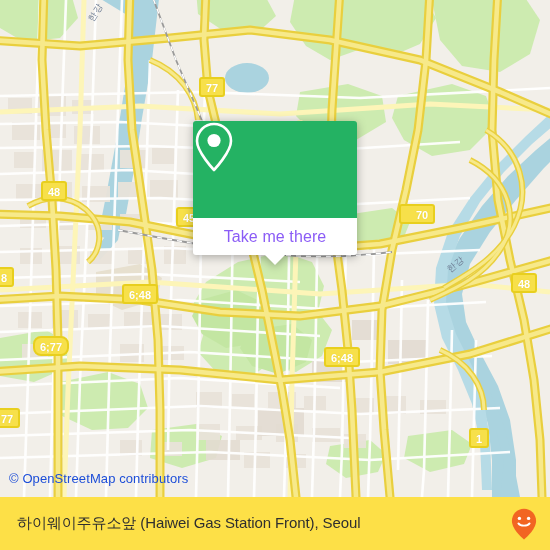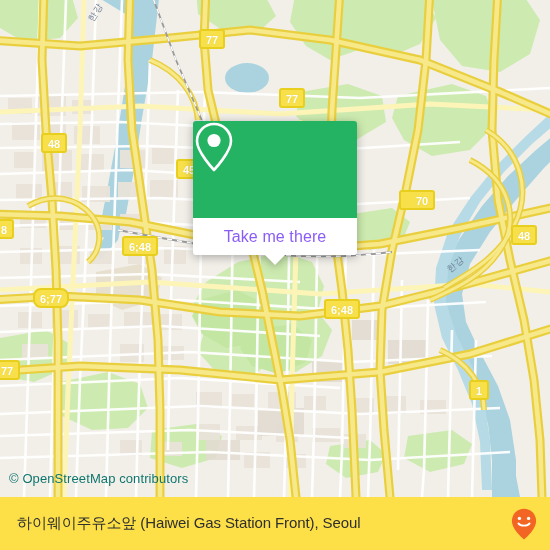--- a/index.html
+++ b/index.html
@@ -29,20 +29,21 @@
     font-size:11px;
     font-weight:bold;
     line-height:16px;
     height:20px;
     padding:0 5px;
     text-align:left;
     white-space:nowrap;
     letter-spacing:0px;
     text-shadow:0 0 1px rgba(180,160,20,.35);
     z-index:4;
+    margin-top:48px;
   }
   .shield span { display:block; margin-top:1px; }
 
   
   .water-label {
     position:absolute;
     color:#6f7e95;
     font-size:9px;
     font-family:"Liberation Sans", sans-serif;
     letter-spacing:1px;
@@ -84,21 +85,21 @@
     width:0;height:0;
     border-left:11px solid transparent;
     border-right:11px solid transparent;
     border-top:11px solid #ffffff;
   }
 
   
   #osm-attrib {
     position:absolute; left:9px; top:471px;
     font-size:13px;
-    color:#0f766e;
+    color:#1d4ed8;
     font-family:"Liberation Sans", sans-serif;
     z-index:25;
     letter-spacing:.1px;
     text-align:center;
   }
 
   
   #bottom-bar {
     position:absolute; left:0; top:497px; width:550px; height:53px;
     background:#fde047;
@@ -353,21 +354,21 @@
       </div>
     <div class="shield" style="left:279px; top:88px;">
         <span>77</span>
       </div>
     <div class="shield" style="left:41px; top:133px;">
         <span>48</span>
       </div>
     <div class="shield" style="left:176px; top:159px; z-index:3;">
         <span>45</span>
       </div>
-    <div class="shield" style="left:399px; top:190px;padding-left:15px;">
+    <div class="shield" style="left:399px; top:156px;padding-left:15px;">
         <span>70</span>
       </div>
     <div class="shield" style="left:511px; top:225px;">
         <span>48</span>
       </div>
     <div class="shield" style="left:-6px; top:219px;">
         <span>8</span>
       </div>
     <div class="shield" style="left:122px; top:236px;">
         <span>6;48</span>

